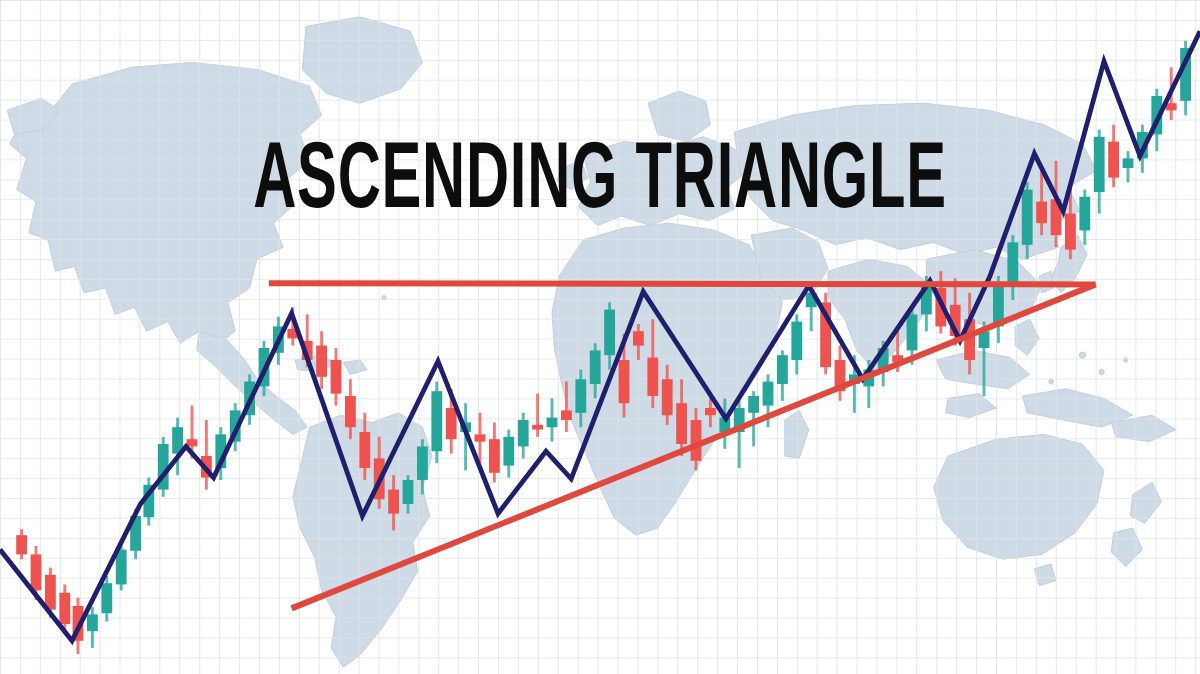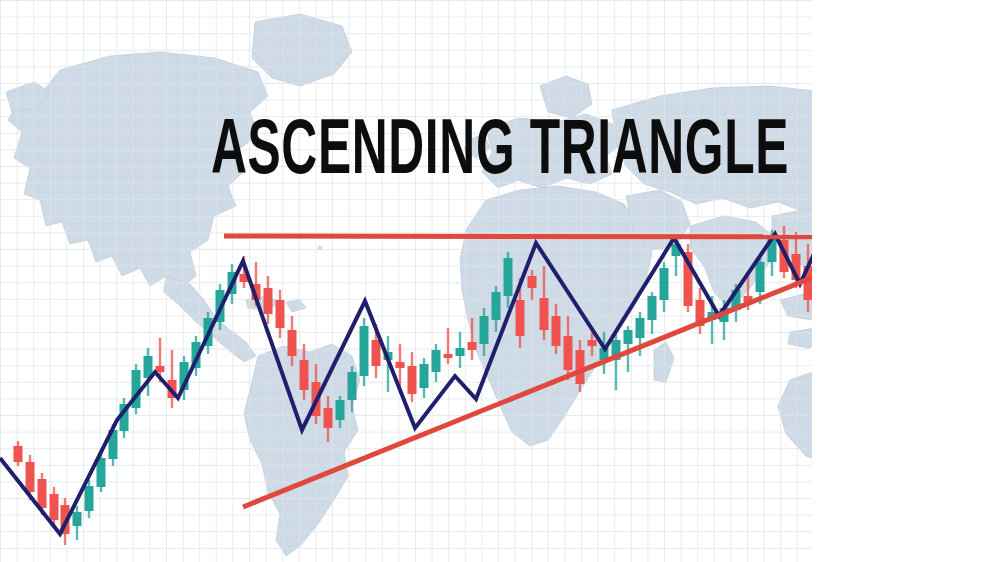--- a/index.html
+++ b/index.html
@@ -2,21 +2,21 @@
 <html><head>
 <meta charset="utf-8">
 <title>Ascending Triangle</title>
 <style>
   html,body{margin:0;padding:0;background:#fff;}
   body{
     font-family:"Liberation Sans", sans-serif;
     width:1000px;height:562px;overflow:hidden;
   }
   #stage{
-    position:relative;width:812px;height:562px;overflow:hidden;
+    position:relative;width:1000px;height:562px;overflow:hidden;
     background:#ffffff;
   }
   #stage svg{position:absolute;left:0;top:0;}
   .title-text{
     font-family:"Liberation Sans Narrow","Liberation Sans",sans-serif;
     font-weight:700;
     letter-spacing:1px;
   }
 </style>
 </head>

